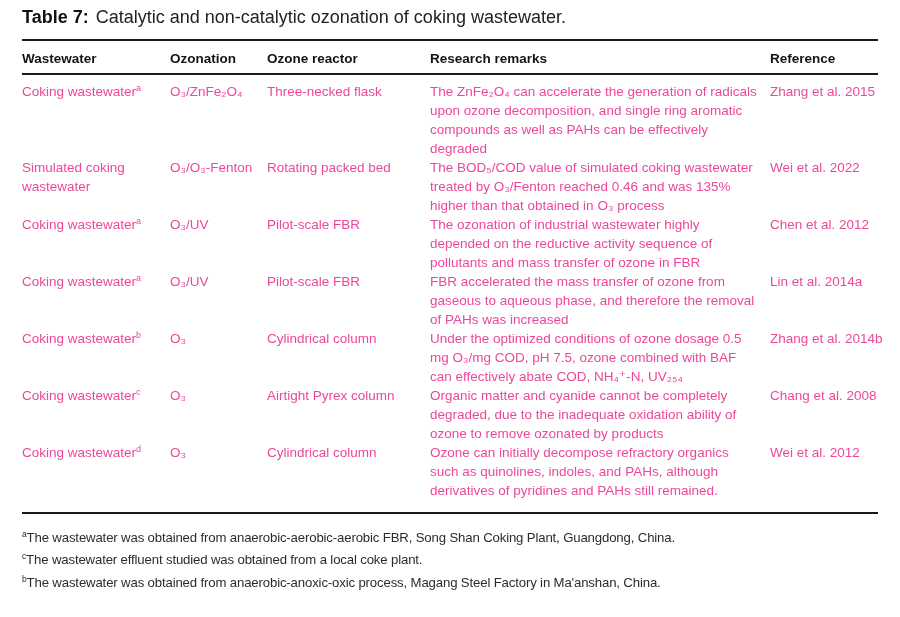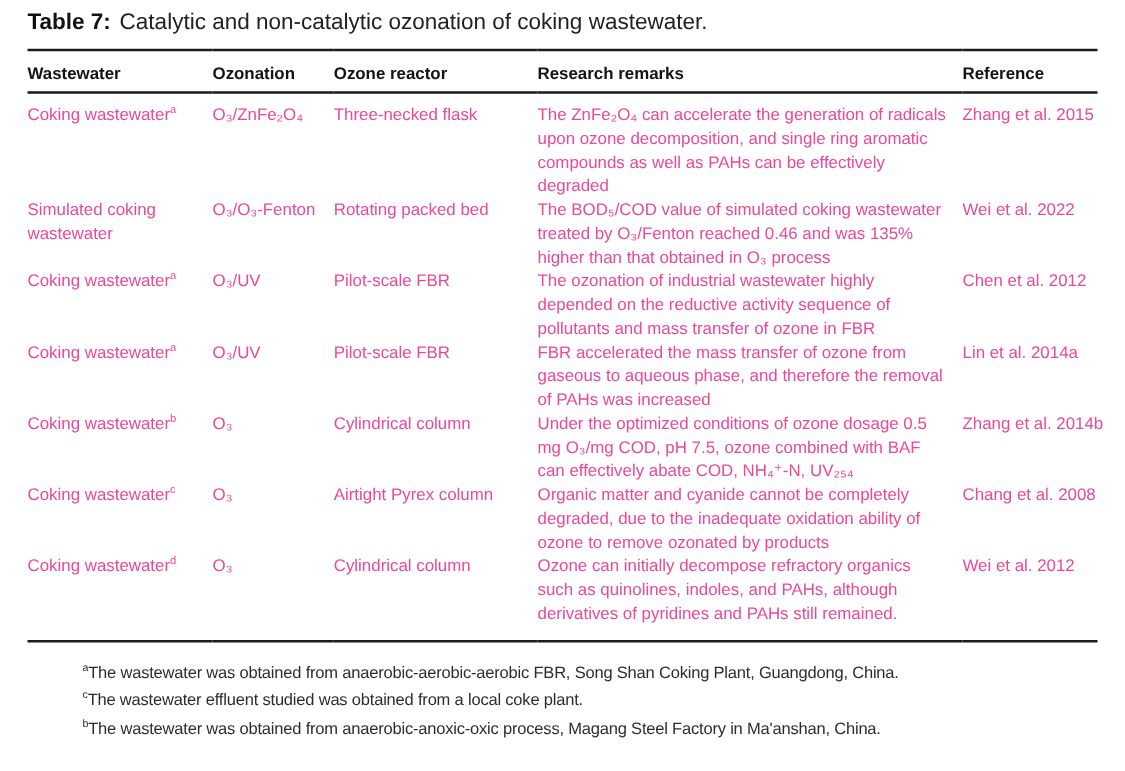--- a/index.html
+++ b/index.html
@@ -51,21 +51,21 @@
     color: #ec4899;
     padding: 0 12px 0 0;
   }
   .data-table tbody tr:first-child td { padding-top: 7px; }
   .data-table tbody tr:last-child td { padding-bottom: 12px; }
   .data-table td.ref-cell, .data-table th.ref-col { padding-right: 0; white-space: nowrap; }
   sup.note-marker {
     font-size: 9px;
     line-height: 0;
   }
-  .footnotes { margin-top: 13px; margin-left: 44px; }
+  .footnotes { margin-top: 13px; }
   .footnote {
     margin: 0;
     font-size: 13.2px;
     line-height: 22.4px;
     letter-spacing: -0.15px;
     color: #2c2c2c;
   }
   .footnote sup.note-marker { font-size: 8.5px; }
 </style>
 </head>

